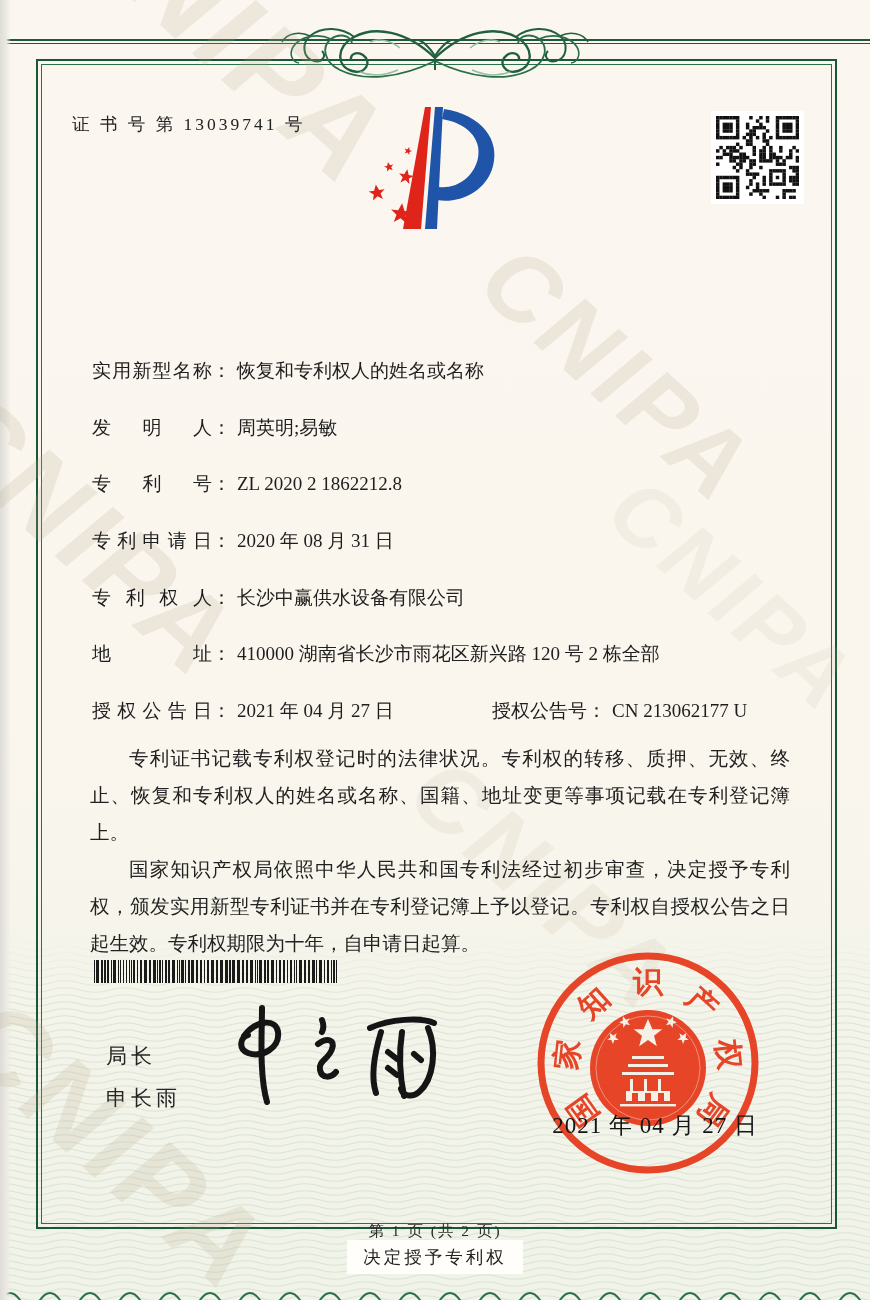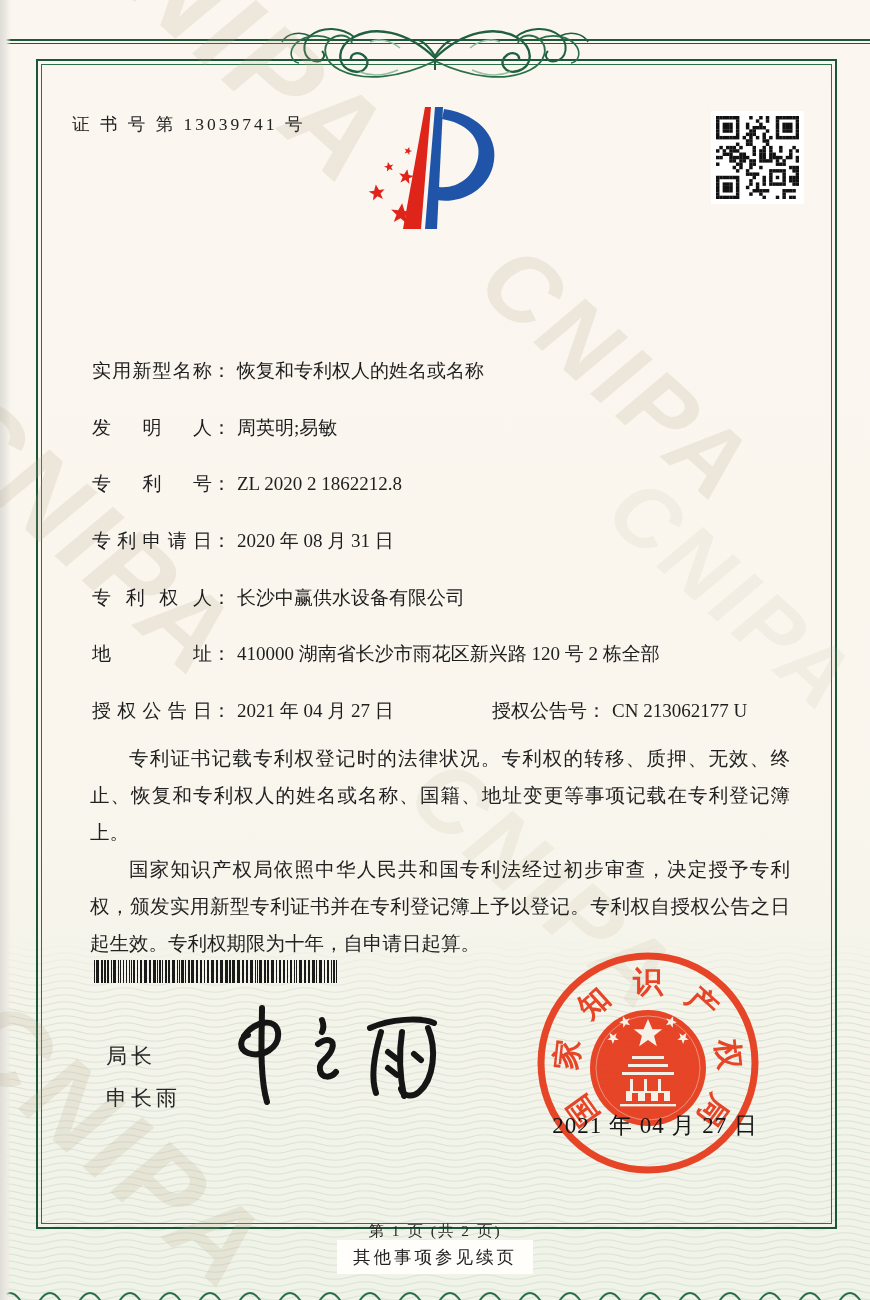--- a/index.html
+++ b/index.html
@@ -597,15 +597,15 @@
     </g>
     <g fill="#e63c1e">
       <rect x="99" y="145" width="6" height="8"></rect>
       <rect x="112" y="145" width="6" height="8"></rect>
       <rect x="125" y="145" width="6" height="8"></rect>
     </g>
   </svg>
   <div class="seal-date">2021 年 04 月 27 日</div>
 
   <div class="page-info">第 1 页 (共 2 页)</div>
-  <div class="note"><span>其他事项参见续页</span></div>
+  <div class="note"><span>决定授予专利权</span></div>
 
 </div>
 
 </body></html>

